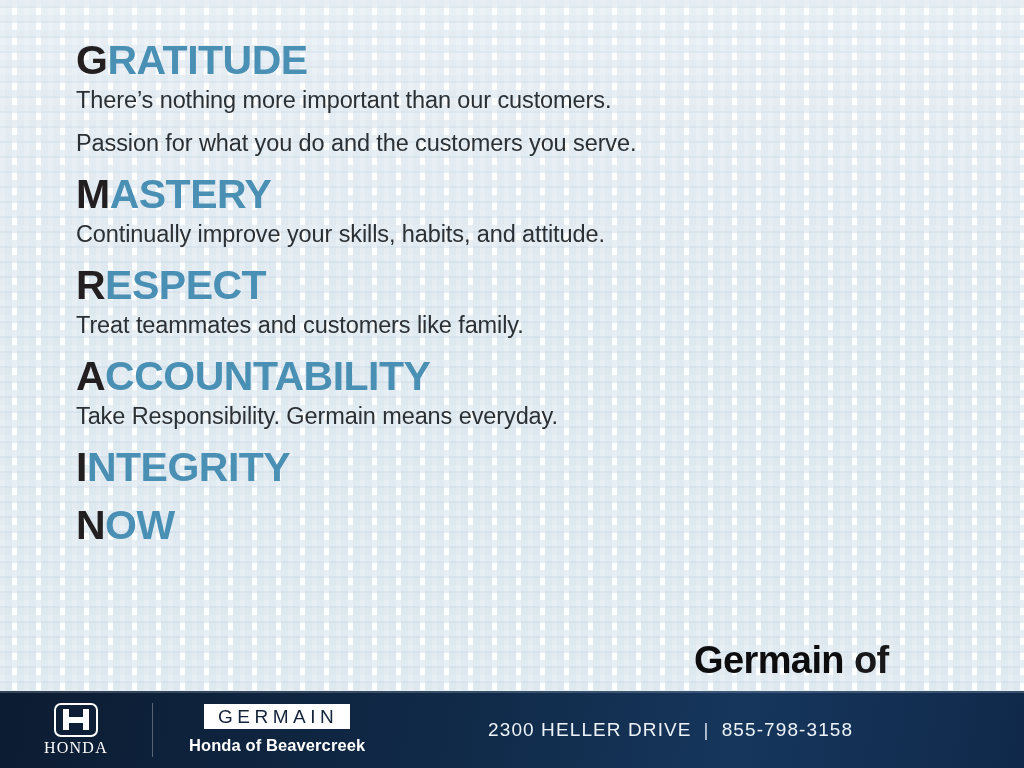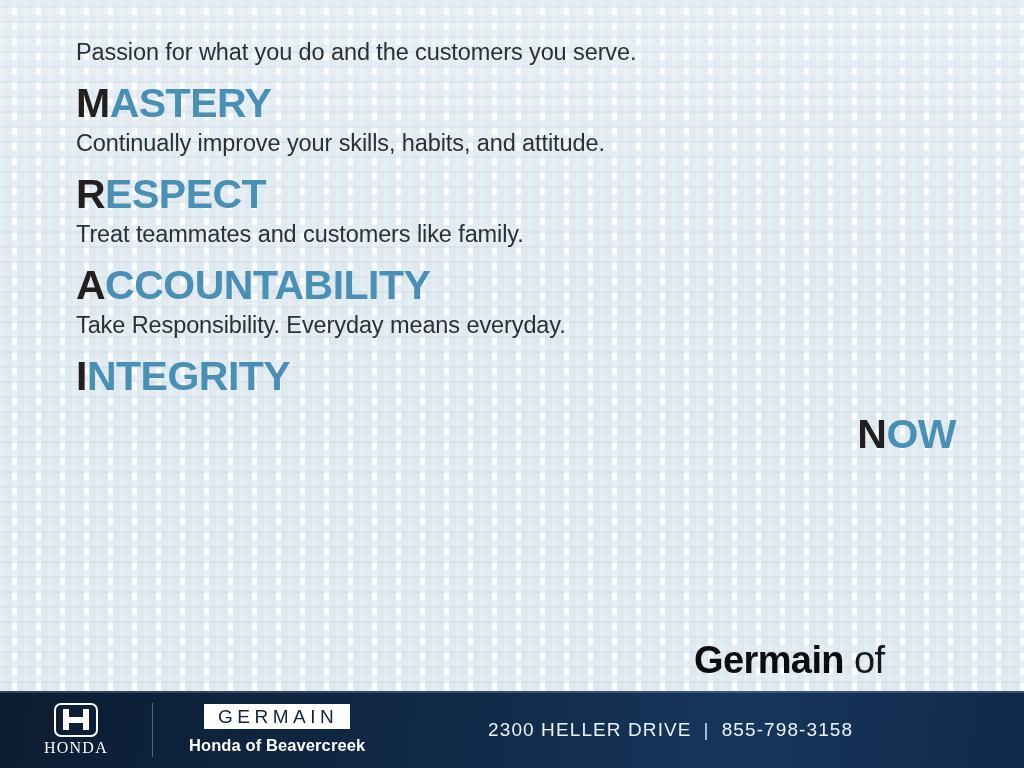--- a/index.html
+++ b/index.html
@@ -64,33 +64,33 @@
     font-size:23.5px;
     line-height:34px;
     font-weight:400;
     color:#2b3034;
     letter-spacing:-0.1px;
     margin-top:-1px;
     white-space:nowrap;
   }
 
   
-  #now-block .value-title { font-size:41px; line-height:48px;text-align:right; }
+  #now-block .value-title { font-size:41px; line-height:48px; }
 
   
   #wordmark {
     position:absolute;
     left:694px; top:637px;
     font-size:38px;
     line-height:46px;
     letter-spacing:-0.6px;
     white-space:nowrap;
   }
   #wordmark .wm-bold { font-weight:700; color:#0d0d0f; }
-  #wordmark .wm-light { font-weight:400; color:#18181b; }
+  #wordmark .wm-light { font-weight:700; color:#18181b; }
   #wordmark .wm-blue {
     display:block;
     font-weight:700;
     color:#2f7fae;
     font-size:44px;
     line-height:46px;
     margin-top:2px;
   }
 
   
@@ -201,38 +201,42 @@
   }
 </style>
 </head>
 <body>
 
 <div id="stage">
   <div id="brick-offset"></div>
 
   <div id="values">
 
+    <div class="value-block">
+      <div class="value-title"><span class="initial">G</span><span class="remainder">RATITUDE</span></div>
+      <div class="value-desc">There’s nothing more important than our customers.</div>
+    </div>
 
     <div class="value-block">
       <div class="value-desc">Passion for what you do and the customers you serve.</div>
     </div>
 
     <div class="value-block">
       <div class="value-title"><span class="initial">M</span><span class="remainder">ASTERY</span></div>
       <div class="value-desc">Continually improve your skills, habits, and attitude.</div>
     </div>
 
     <div class="value-block">
       <div class="value-title"><span class="initial">R</span><span class="remainder">ESPECT</span></div>
       <div class="value-desc">Treat teammates and customers like family.</div>
     </div>
 
     <div class="value-block">
       <div class="value-title"><span class="initial">A</span><span class="remainder">CCOUNTABILITY</span></div>
-      <div class="value-desc">Take Responsibility. Everyday means everyday.</div>
+      <div class="value-desc">Take Responsibility. Germain means everyday.</div>
     </div>
 
     <div class="value-block">
       <div class="value-title"><span class="initial">I</span><span class="remainder">NTEGRITY</span></div>
     </div>
 
     <div class="value-block" id="now-block">
       <div class="value-title"><span class="initial">N</span><span class="remainder">OW</span></div>
     </div>
 

